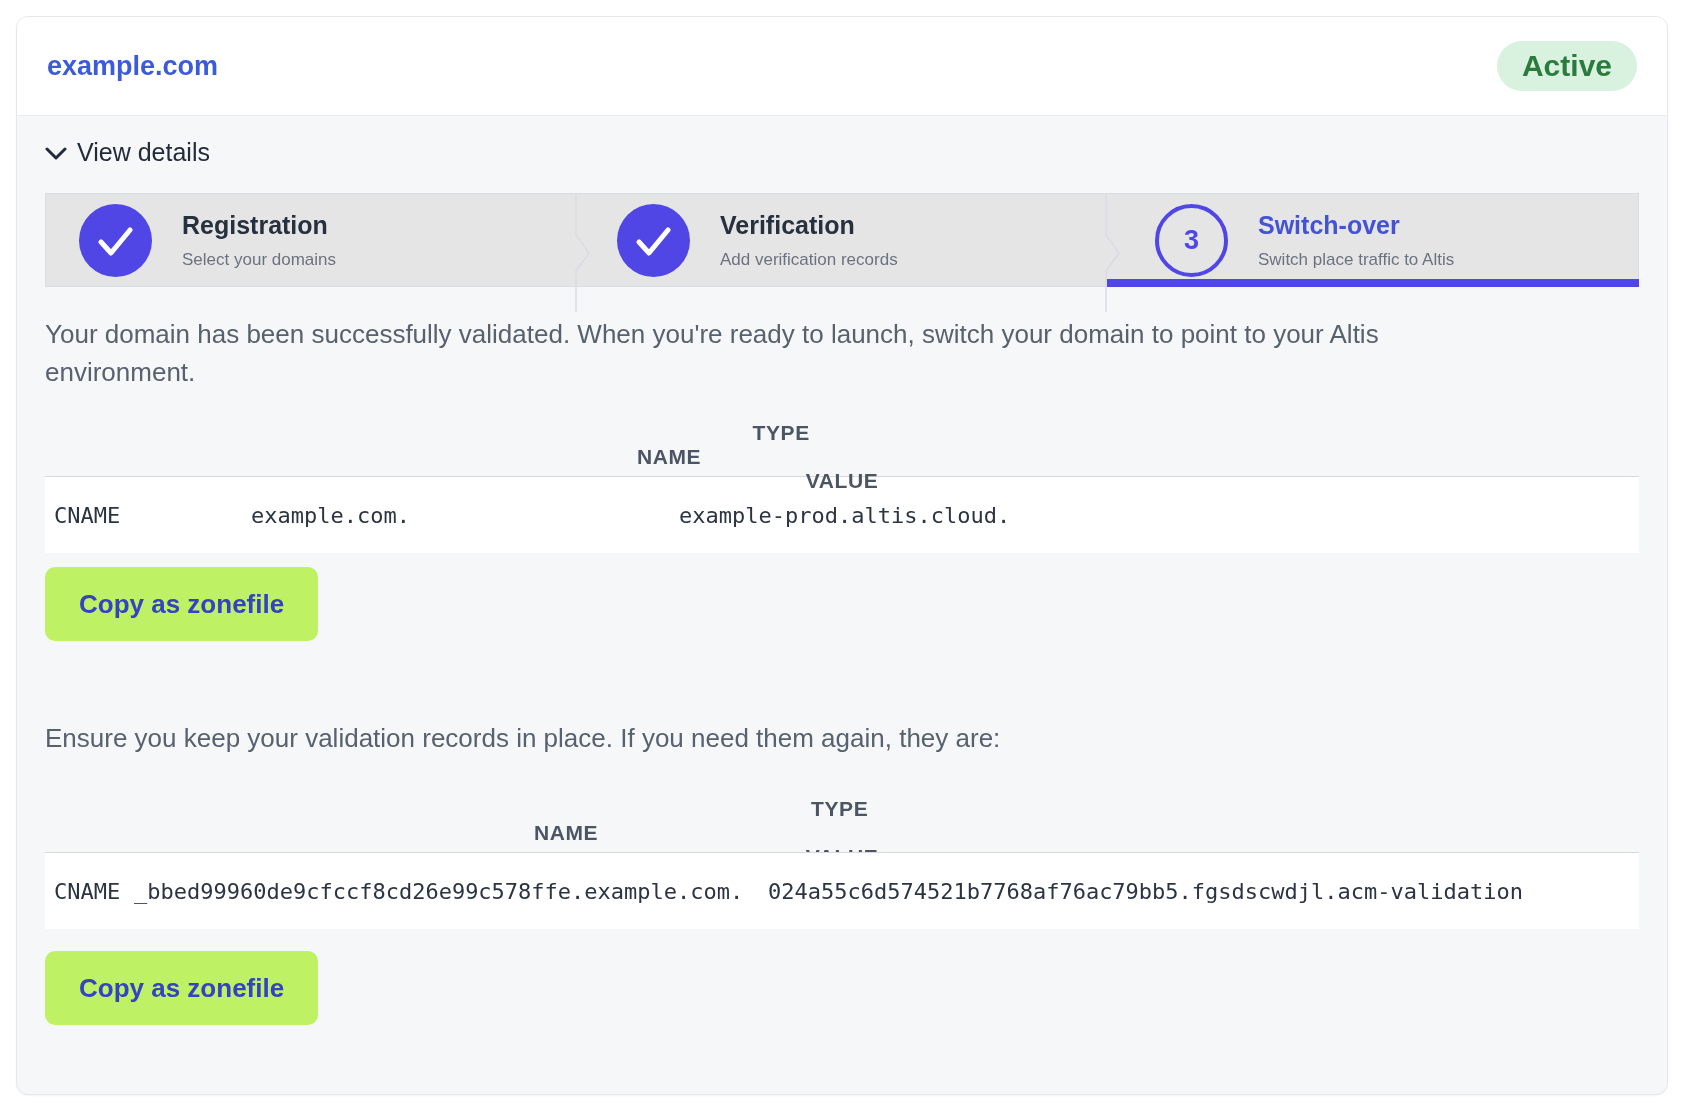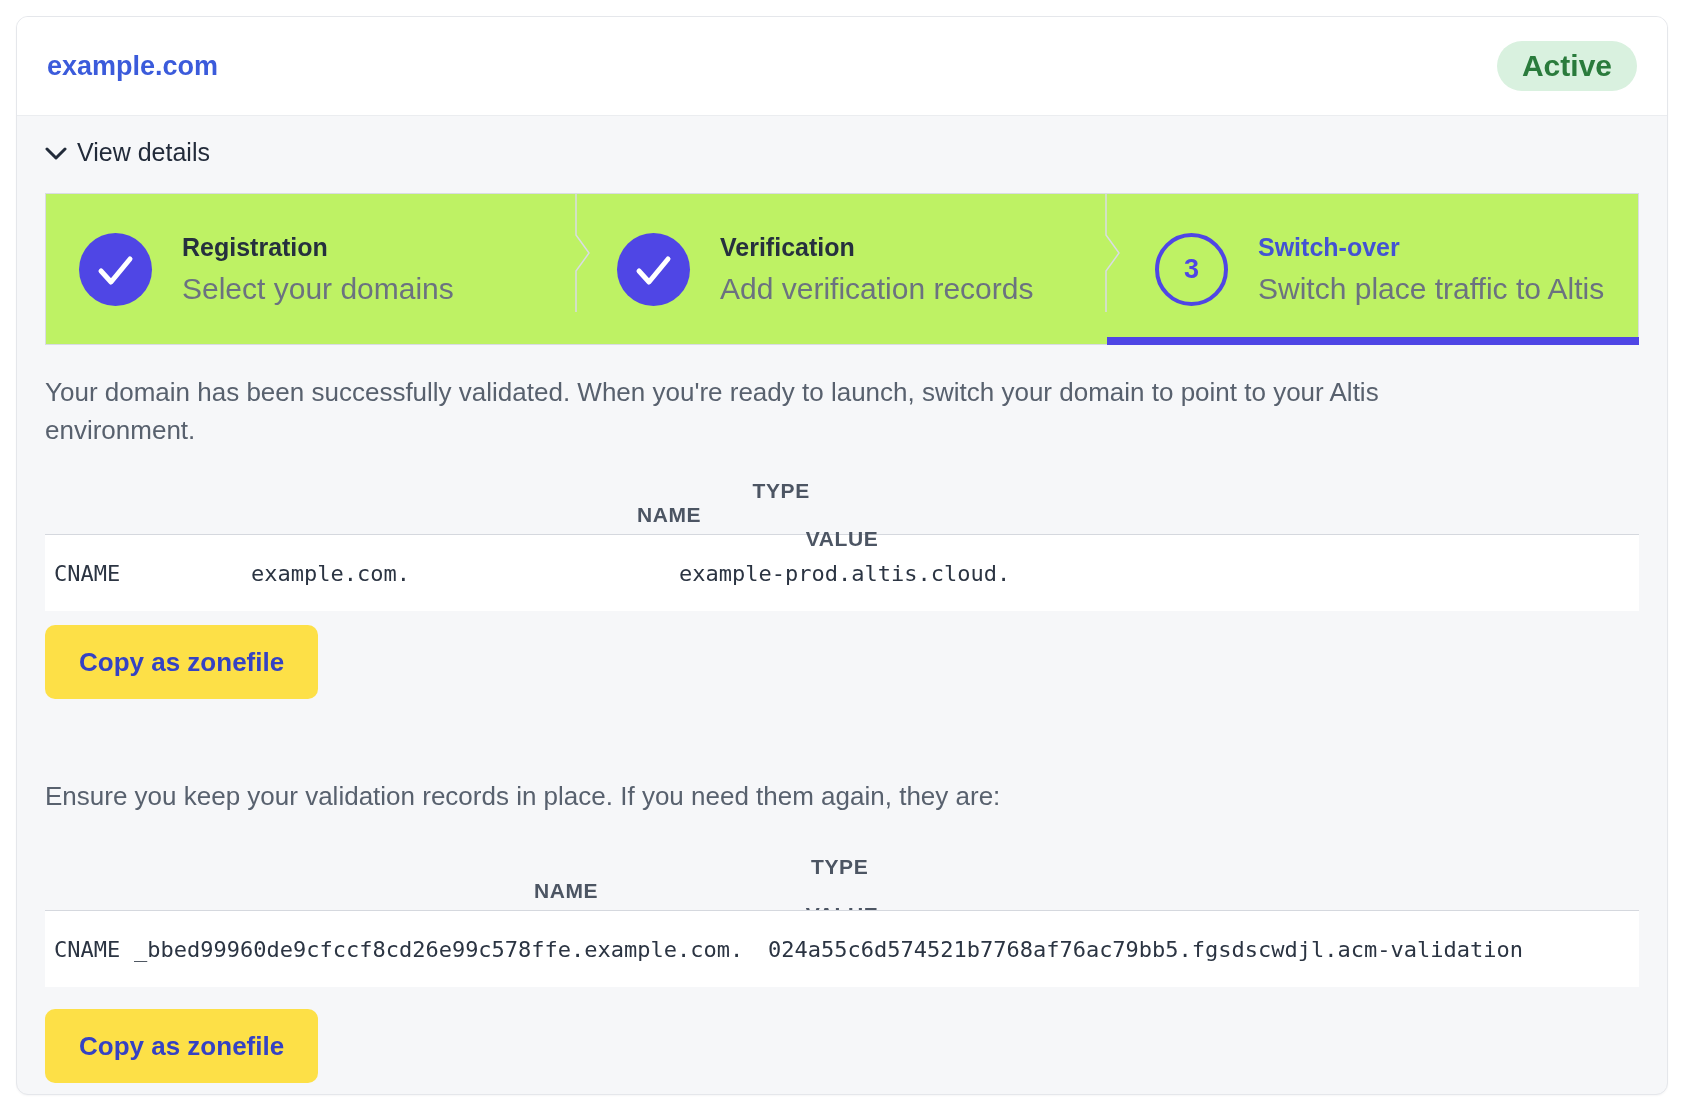--- a/index.html
+++ b/index.html
@@ -25,33 +25,33 @@
   .card-body { padding:0 28px; }
   .view-details {
     margin-top:22px; display:flex; align-items:center; gap:10px;
     font-size:25px; font-weight:500; color:#222b3a; background:none; border:none;
     font-family:inherit; cursor:pointer; padding:0;
   }
   .chev { width:22px; height:14px; display:block; }
 
   
   .stepper {
-    position:relative; margin-top:26px; height:152px;
-    border:1px solid #d9dce3; display:flex; background:#bef264;
+    position:relative; margin-top:26px; height:94px;
+    border:1px solid #d9dce3; display:flex; background:#e5e5e5;
   }
   .step { flex:1; display:flex; align-items:center; gap:30px; padding-left:55px; cursor:pointer; }
   .step:first-child { padding-left:33px; }
   .circle {
     width:73px; height:73px; border-radius:50%; flex-shrink:0;
     display:flex; align-items:center; justify-content:center;
   }
   .circle.filled { background:#4f46e5; }
   .circle.outline { border:4px solid #4f46e5; color:#4f46e5; font-size:27px; font-weight:600; }
   .step-title { font-size:25px; font-weight:700; color:#26303e; line-height:1.25; }
-  .step-sub { font-size:30px; color:#6b7280; margin-top:8px; }
+  .step-sub { font-size:17px; color:#6b7280; margin-top:8px; }
   .step.active .step-title { color:#4353d3; }
   .sep { position:absolute; top:0; height:118px; width:16px; pointer-events:none; }
   .sep.s1 { left:calc(33.333% - 2px); }
   .sep.s2 { left:calc(66.666% - 2px); }
   .active-bar {
     position:absolute; left:66.666%; right:-1px; bottom:-1px; height:8px; background:#4f46e5;
   }
 
   .para { margin-top:28px; font-size:26px; line-height:38px; color:#58616e; max-width:1470px; }
   .para.second { margin-top:78px; }
@@ -60,21 +60,21 @@
   .table { margin-top:30px; }
   .table.t2 { margin-top:40px; }
   .thead { display:flex; height:56px; align-items:center; border-bottom:1px solid #d5d8de;flex-direction:column; }
   .th { font-size:21px; font-weight:600; letter-spacing:.6px; color:#4c5563; padding:0 9px; }
   .trow { display:flex; height:76px; align-items:center; background:#ffffff; overflow:hidden; white-space:nowrap; }
   .td { padding:0 9px; font-family:"DejaVu Sans Mono", monospace; font-size:22px; color:#2b3442; flex-shrink:0; }
   .t1 .c1 { width:197px; } .t1 .c2 { width:428px; } .t1 .c3 { flex:1; min-width:0; }
   .t2 .c1 { width:80px; }  .t2 .c2 { width:634px; } .t2 .c3 { flex:1; min-width:0; overflow:hidden; }
 
   .copy-btn {
-    margin-top:14px; display:block; background:#fde047; color:#3442c4;
+    margin-top:14px; display:block; background:#bef264; color:#3442c4;
     font-weight:700; font-size:26px; border:none; border-radius:10px;
     height:74px; padding:0 34px; font-family:inherit; cursor:pointer;
   }
   .copy-btn.second { margin-top:22px; }
 </style>
 </head>
 <body>
 
 <div class="page">
   <div class="card">

